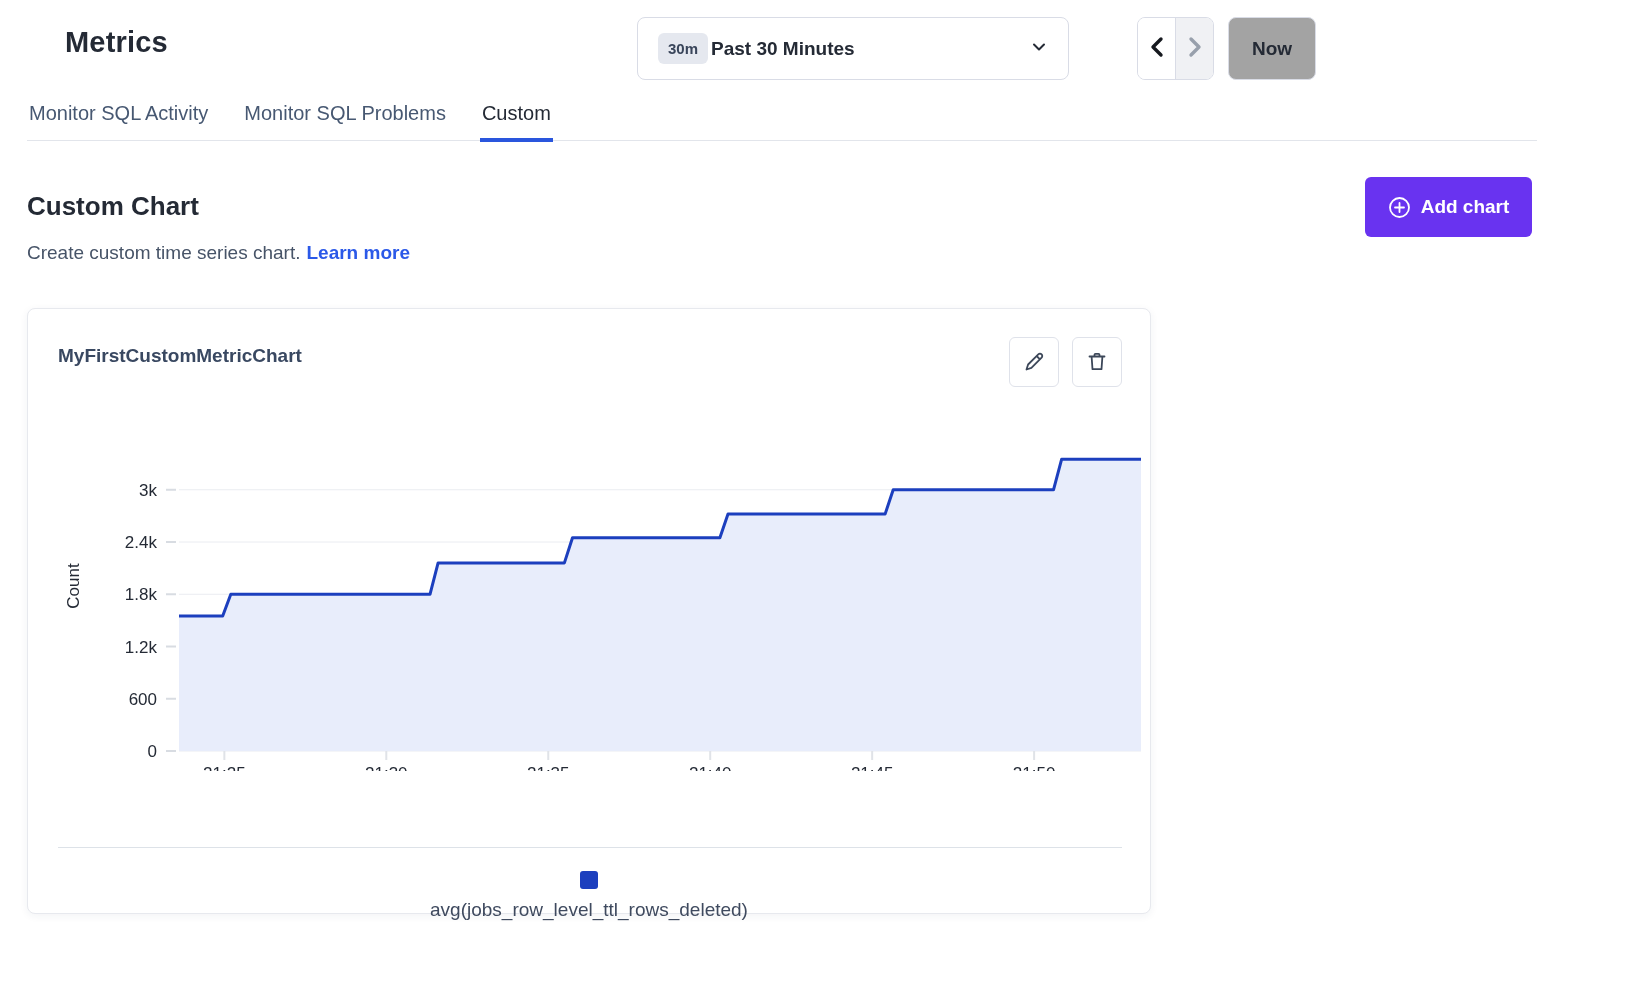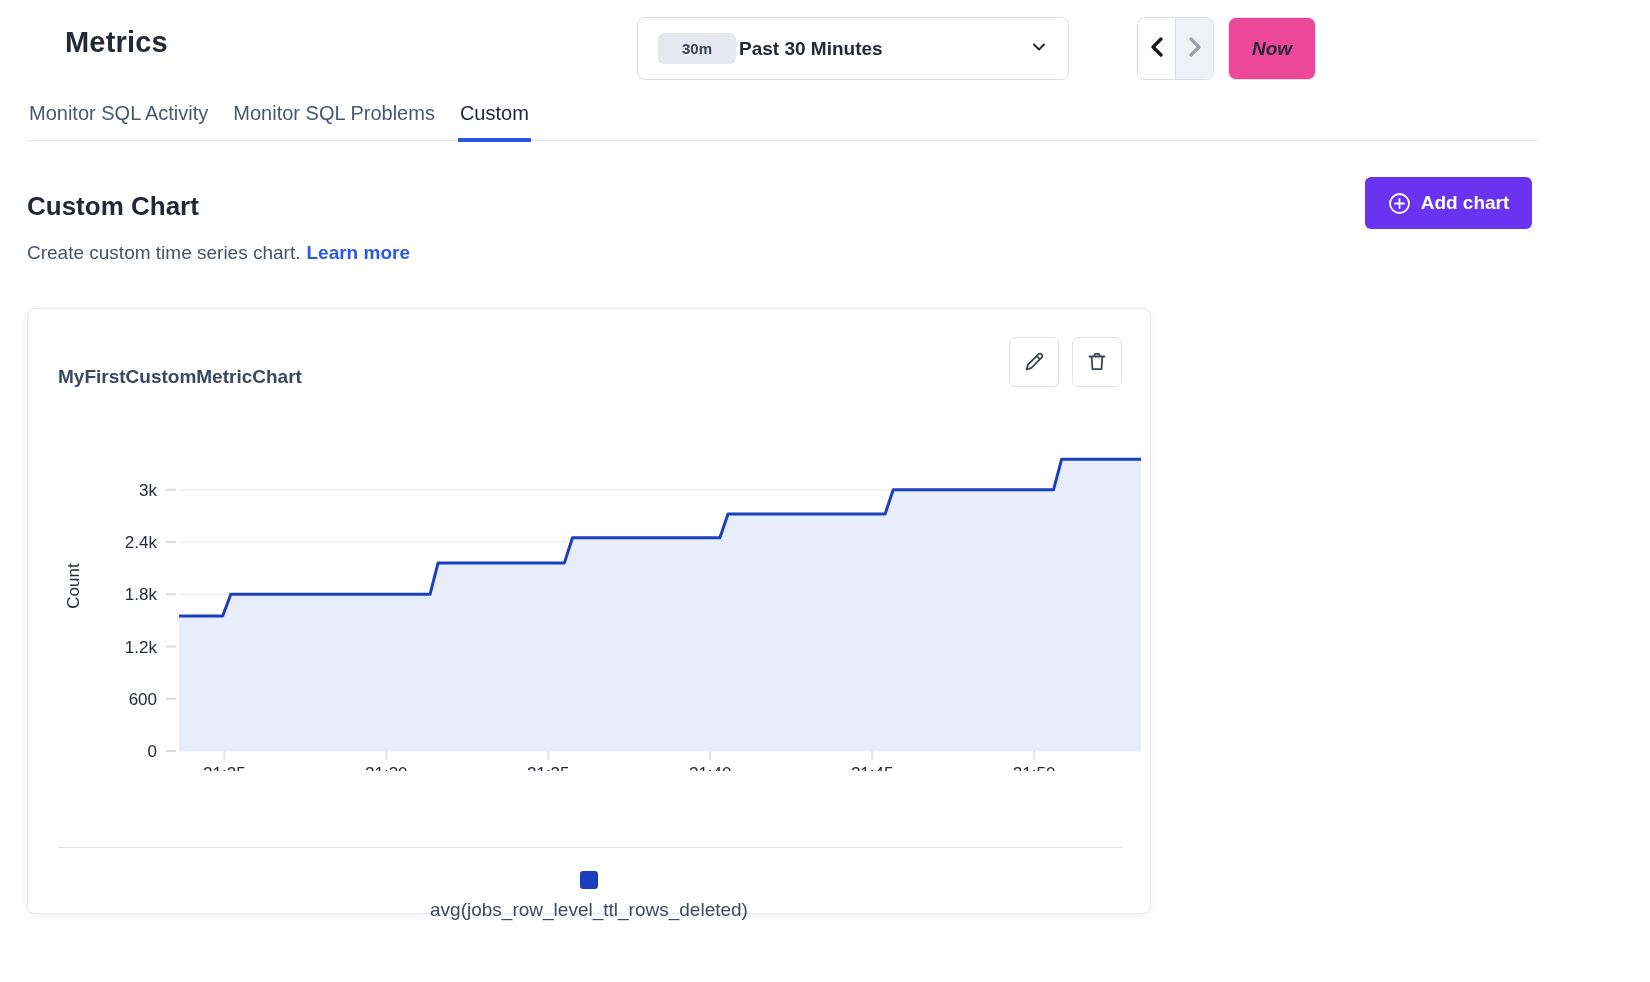--- a/index.html
+++ b/index.html
@@ -17,54 +17,54 @@
   html,body{width:1650px;height:982px;background:#fff;overflow:hidden;
     font-family:"Liberation Sans", sans-serif;color:var(--heading);}
   .abs{position:absolute;}
 
   
   #page-title{left:27px;top:26px;font-size:29px;font-weight:700;letter-spacing:.2px;margin-left:38px;}
 
   .time-dropdown{left:637px;top:17px;width:432px;height:63px;border:1px solid var(--border);
     border-radius:8px;display:flex;align-items:center;padding:0 20px;background:#fff;cursor:pointer;}
   .time-badge{background:#e5e8ef;color:#39455a;font-size:15px;font-weight:700;
-    padding:7px 24px;border-radius:6px;}
+    padding:7px 10px;border-radius:6px;}
   .time-label{margin-left:3px;font-size:19px;font-weight:600;}
   .chev-down{margin-left:auto;}
 
   .arrow-group{left:1137px;top:17px;width:77px;height:63px;border:1px solid var(--border);
     border-radius:8px;display:flex;overflow:hidden;background:#fff;}
   .arrow-btn{flex:1;display:flex;align-items:center;justify-content:center;border:none;
     background:#fff;cursor:pointer;}
   .arrow-btn.next{background:#f0f1f4;border-left:1px solid var(--border);cursor:default;}
 
-  .now-btn{left:1228px;top:17px;width:88px;height:63px;background:#ec4899;border:1px solid var(--border);
+  .now-btn{left:1228px;top:17px;width:88px;height:63px;background:#a3a3a3;border:1px solid var(--border);
     border-radius:8px;font-size:19px;font-weight:600;color:var(--heading);cursor:pointer;
-    font-family:inherit;font-style:italic;}
+    font-family:inherit;}
 
   
-  .tabs{left:27px;top:102px;width:1510px;display:flex;gap:21px;border-bottom:1px solid #e2e5eb;
+  .tabs{left:27px;top:102px;width:1510px;display:flex;gap:32px;border-bottom:1px solid #e2e5eb;
     padding-bottom:15px;}
   .tab{font-size:20px;color:var(--slate);cursor:pointer;white-space:nowrap;padding:0 2px;}
   .tab.active{color:var(--heading);position:relative;}
   .tab.active::after{content:"";position:absolute;left:0;right:0;bottom:-17px;height:4px;
     background:var(--underline);}
 
   
   #section-title{left:27px;top:191px;font-size:26px;font-weight:700;}
   .subtitle{left:27px;top:242px;font-size:19px;color:#475468;}
   .learn-more{color:var(--link);font-weight:600;text-decoration:none;margin-left:6px;cursor:pointer;}
-  .add-chart{left:1365px;top:177px;width:167px;height:52px;background:var(--accent);color:#fff;
+  .add-chart{left:1365px;top:177px;width:167px;height:60px;background:var(--accent);color:#fff;
     border:none;border-radius:6px;font-size:19px;font-weight:600;display:inline-flex;
     align-items:center;justify-content:center;gap:10px;cursor:pointer;font-family:inherit;}
 
   
   .card{left:27px;top:308px;width:1124px;height:606px;border:1px solid var(--card-border);
     border-radius:8px;background:#fff;box-shadow:0 2px 8px rgba(40,50,80,.06);}
-  .card-title{left:30px;top:36px;font-size:19px;font-weight:700;color:#394861;margin-top:21px;}
+  .card-title{left:30px;top:36px;font-size:19px;font-weight:700;color:#394861;}
   .card-actions{right:28px;top:28px;display:flex;gap:13px;}
   .icon-btn{width:50px;height:50px;background:#fff;border:1px solid #dfe2ea;border-radius:6px;
     display:flex;align-items:center;justify-content:center;cursor:pointer;color:#3c4759;}
   #chart{left:33px;top:112px;width:1080px;height:350px;}
   .legend-divider{left:30px;top:538px;width:1064px;border:none;border-top:1px solid #dde2e8;}
   .legend{left:0;right:0;top:562px;display:flex;align-items:center;justify-content:center;gap:10px;flex-direction:column;}
   .legend-swatch{width:18px;height:18px;border-radius:3px;background:var(--line);}
   .legend-label{font-size:19px;color:#3f4a5f;}
 </style>
 </head>

